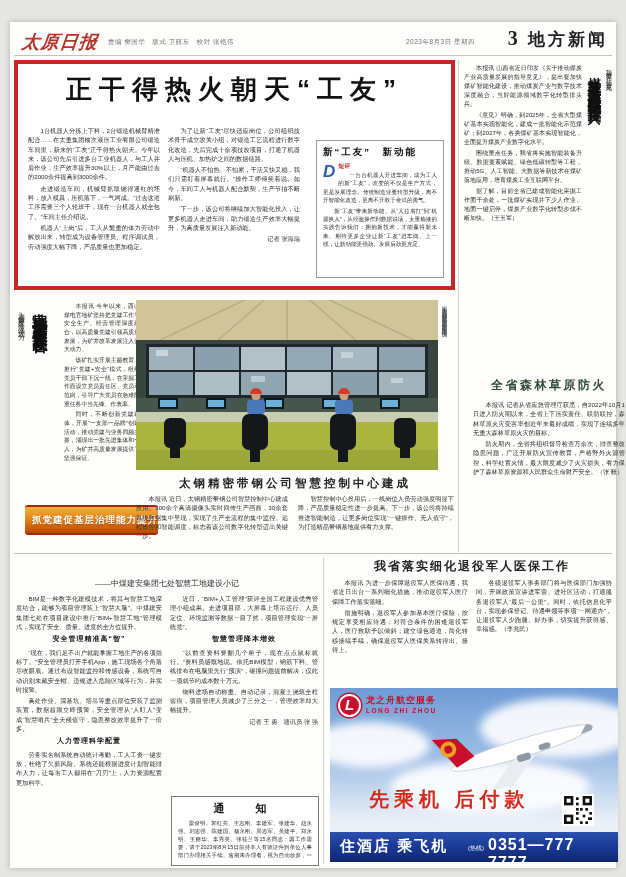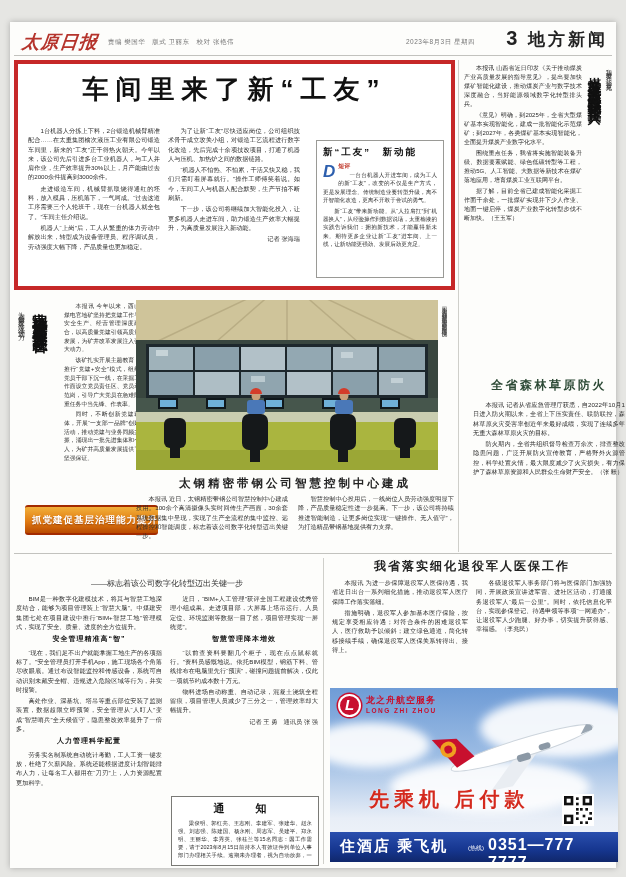--- a/index.html
+++ b/index.html
@@ -29,39 +29,39 @@
   .notice-title{font-size:11px;font-weight:bold;letter-spacing:10px;text-align:center;margin-bottom:3px;color:#111;}
   .ad{background:linear-gradient(#6f9cd6,#9dbde4 40%,#e8eef7 75%,#f4f7fb);overflow:hidden;}
   .cloud{position:absolute;background:#fff;border-radius:50%;filter:blur(5px);opacity:.9;}
   .ad-slogan{font-size:20px;font-weight:bold;color:#d42a1e;letter-spacing:5px;white-space:nowrap;text-shadow:0 0 2px rgba(255,255,255,.8);}
   .ad-bar{background:linear-gradient(#2a4fae,#16368f 60%,#10276b);color:#fff;}
   .brand-cn{font-size:9px;font-weight:bold;color:#c8102e;letter-spacing:1px;}
   .brand-en{font-size:6.5px;font-weight:bold;color:#c8102e;letter-spacing:1.5px;}
   .logo-circ{width:23px;height:23px;border-radius:50%;background:#c8102e;color:#fff;font-weight:bold;font-style:italic;font-size:15px;text-align:center;line-height:22px;box-shadow:inset 0 0 0 2px #fff,0 0 0 1.5px #c8102e;}
   .masthead-logo{font-size:18px;font-weight:bold;font-style:italic;color:#b5342c;transform:skewX(-6deg);letter-spacing:1px;}
   .small-gray{font-size:6.5px;color:#777;letter-spacing:.5px;}
-  .pagelab{font-weight:bold;color:#222;white-space:nowrap;}
+  .pagelab{font-weight:bold;color:#222;white-space:nowrap;font-family:Liberation Serif, serif;}
 </style>
 </head>
 <body>
 
 <div class="page">
  <div class="paper">
 
   <div class="abs masthead-logo" style="left:12px;top:8px;">太原日报</div>
   <div class="abs small-gray" style="left:98px;top:16px;">责编 樊国华　版式 卫丽东　校对 张艳伟</div>
   <div class="abs small-gray" style="left:396px;top:16px;">2023年8月3日 星期四</div>
   <div class="abs pagelab" style="right:8px;top:5px;font-size:17px;letter-spacing:3px;">
     <span style="font-size:20px;">3</span>
     <span>地方新闻</span>
   </div>
   <div class="abs hline" style="left:4px;right:4px;top:33px;"></div>
 
   <div class="abs lead-box" style="left:4px;top:38px;width:433px;height:222px;">
-    <div class="abs lead-h1" style="left:0;right:0;top:8px;">车间里来了新“工友”</div>
+    <div class="abs lead-h1" style="left:0;right:0;top:8px;">正干得热火朝天“工友”</div>
     <div class="abs t" style="left:10px;top:62px;width:132px;height:152px;">
       <p>1台机器人分拣上下料，2台锻造机械臂精准配合……在太重集团榆次液压工业有限公司锻造车间里，新来的“工友”正干得热火朝天。今年以来，该公司先后引进多台工业机器人，与工人并肩作业，生产效率提升30%以上，月产能由过去的2000余件提高到3000余件。</p>
       <p>走进锻造车间，机械臂抓取烧得通红的坯料，放入模具，压机落下，一气呵成。“过去这道工序需要三个人轮班干，现在一台机器人就全包了。”车间主任介绍说。</p>
       <p>机器人“上岗”后，工人从繁重的体力劳动中解放出来，转型成为设备管理员、程序调试员，劳动强度大幅下降，产品质量也更加稳定。</p>
     </div>
     <div class="abs t" style="left:150px;top:62px;width:132px;height:152px;">
       <p>为了让新“工友”尽快适应岗位，公司组织技术骨干成立攻关小组，对锻造工艺流程进行数字化改造，先后完成十余项技改项目，打通了机器人与压机、加热炉之间的数据链路。</p>
       <p>“机器人不怕热、不怕累，干活又快又稳，我们只需盯着屏幕就行。”操作工师傅笑着说。如今，车间工人与机器人配合默契，生产节拍不断刷新。</p>
       <p>下一步，该公司将继续加大智能化投入，让更多机器人走进车间，助力锻造生产效率大幅提升，为高质量发展注入新动能。</p>
       <p class="byline">记者 张海瑞</p>
@@ -183,21 +183,21 @@
   <div class="abs" style="left:463px;top:354px;width:152px;">
     <div class="h2c" style="font-size:12px;letter-spacing:2.5px;line-height:1.5;color:#2d4a36;">
       <div>全省森林草原防火</div>
     </div>
     <div class="t" style="margin-top:6px;height:128px;">
       <p>本报讯 记者从省应急管理厅获悉，自2022年10月1日进入防火期以来，全省上下压实责任、联防联控，森林草原火灾受害率创近年来最好成绩，实现了连续多年无重大森林草原火灾的目标。</p>
       <p>防火期内，全省共组织督导检查万余次，排查整改隐患问题，广泛开展防火宣传教育，严格野外火源管控，科学处置火情，最大限度减少了火灾损失，有力保护了森林草原资源和人民群众生命财产安全。（张 毅）</p>
     </div>
   </div>
 
-  <div class="abs" style="left:4px;top:556px;width:306px;text-align:center;font-size:8px;color:#333;">——标志着该公司数字化转型迈出关键一步</div>
+  <div class="abs" style="left:4px;top:556px;width:306px;text-align:center;font-size:8px;color:#333;">——中煤建安集团七处智慧工地建设小记</div>
   <div class="abs t" style="left:6px;top:572px;width:146px;height:272px;">
     <p>BIM是一种数字化建模技术，将其与智慧工地深度结合，能够为项目管理装上“智慧大脑”。中煤建安集团七处在项目建设中推行“BIM+智慧工地”管理模式，实现了安全、质量、进度的全方位提升。</p>
     <p class="subhead-s">安全管理精准高“智”</p>
     <p>“现在，我们足不出户就能掌握工地生产的各项指标了。”安全管理员打开手机App，施工现场各个角落尽收眼底。通过布设智能监控和传感设备，系统可自动识别未戴安全帽、违规进入危险区域等行为，并实时报警。</p>
     <p>高处作业、深基坑、塔吊等重点部位安装了监测装置，数据超限立即预警，安全管理从“人盯人”变成“智慧哨兵”全天候值守，隐患整改效率提升了一倍多。</p>
     <p class="subhead-s">人力管理科学配置</p>
     <p>劳务实名制系统自动统计考勤，工人工资一键发放，杜绝了欠薪风险。系统还能根据进度计划智能排布人力，让每名工人都用在“刀刃”上，人力资源配置更加科学。</p>
   </div>
   <div class="abs t" style="left:160px;top:572px;width:148px;height:200px;">
     <p>近日，“BIM+人工管理”获评全国工程建设优秀管理小组成果。走进项目部，大屏幕上塔吊运行、人员定位、环境监测等数据一目了然，项目管理实现“一屏统览”。</p>

